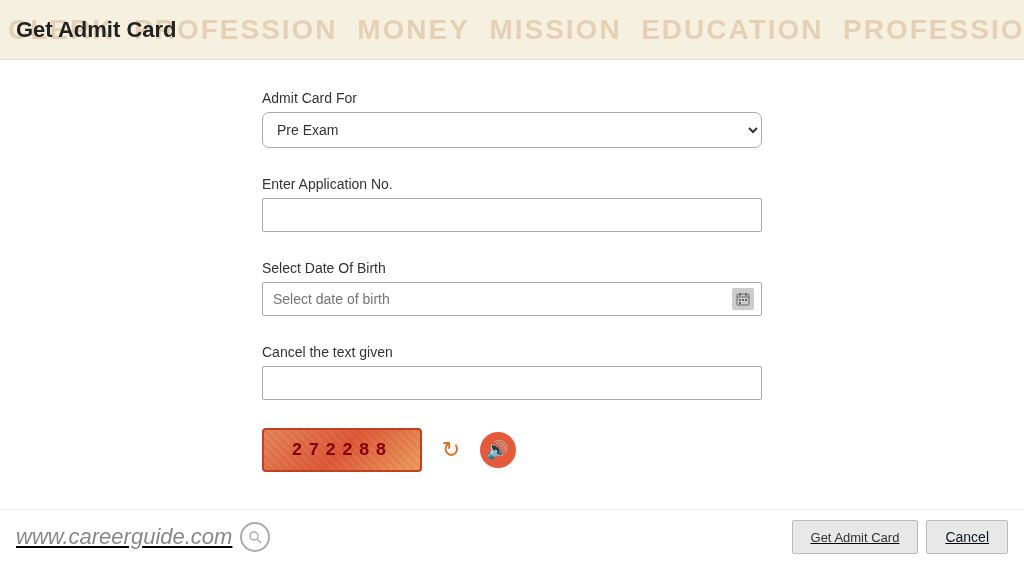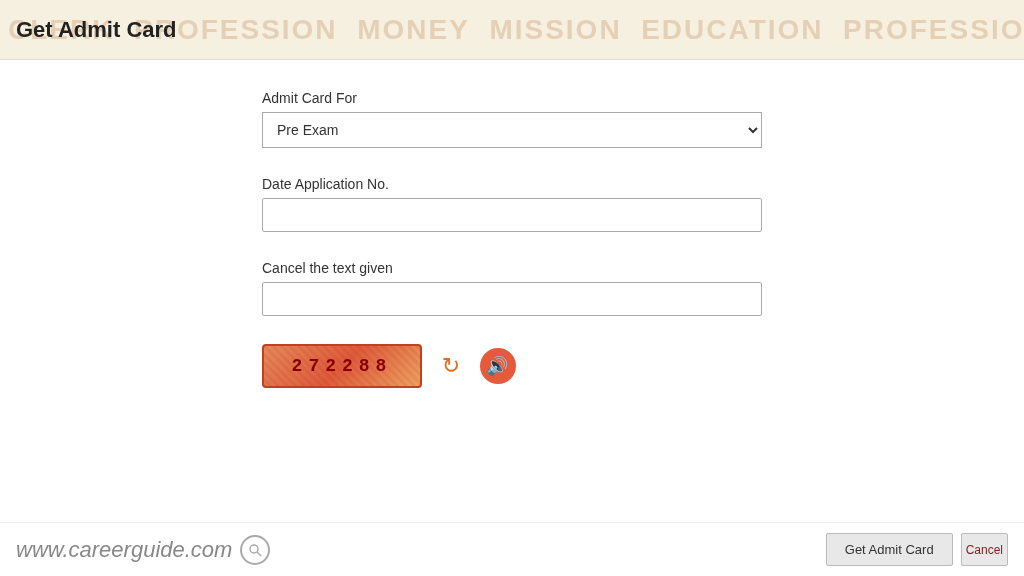--- a/index.html
+++ b/index.html
@@ -66,21 +66,21 @@
       display: block;
       font-size: 14px;
       color: #333;
       margin-bottom: 6px;
     }
 
     .form-select {
       width: 100%;
       padding: 8px 10px;
       border: 1px solid #aaa;
-      border-radius: 0;
+      border-radius: 7px;
       font-size: 14px;
       color: #333;
       background: #fff;
       appearance: auto;
       cursor: pointer;
     }
 
     .form-input {
       width: 100%;
       padding: 8px 10px;
@@ -190,26 +190,27 @@
       font-size: 18px;
     }
 
     
     .bottom-row {
       display: flex;
       justify-content: space-between;
       align-items: center;
       width: 100%;
       position: absolute;
-      bottom: 0;
+      bottom: 12px;
       left: 0;
       right: 0;
       padding: 10px 16px;
       background: #fff;
       border-top: 1px solid #eee;
+      text-decoration: underline;
     }
 
     .site-link {
       display: flex;
       align-items: center;
       gap: 8px;
       font-size: 22px;
       color: #888;
       font-style: italic;
     }
@@ -235,26 +236,26 @@
       padding: 8px 18px;
       background: #e8e8e8;
       border: 1px solid #bbb;
       border-radius: 2px;
       font-size: 13px;
       color: #333;
       cursor: pointer;
     }
 
     .btn-cancel {
-      padding: 8px 4px;
+      padding: 8px 18px;
       background: #e8e8e8;
       border: 1px solid #bbb;
       border-radius: 2px;
-      font-size: 12px;
-      color: #7f1d1d;
+      font-size: 14px;
+      color: #0f172a;
       cursor: pointer;
     }
   </style>
 </head>
 <body>
 
 <div class="header">
   <div class="header-bg-text">
     CLERK&nbsp;&nbsp;PROFESSION&nbsp;&nbsp;MONEY&nbsp;&nbsp;MISSION&nbsp;&nbsp;EDUCATION&nbsp;&nbsp;PROFESSION&nbsp;&nbsp;CLERK&nbsp;&nbsp;MONEY&nbsp;&nbsp;MISSION
   </div>
@@ -266,24 +267,42 @@
 
     <div class="form-group">
       <label class="form-label">Admit Card For</label>
       <select class="form-select">
         <option value="pre_exam" selected="">Pre Exam</option>
         <option value="main_exam">Main Exam</option>
       </select>
     </div>
 
     <div class="form-group">
-      <label class="form-label">Date Application No.</label>
+      <label class="form-label">Enter Application No.</label>
       <input type="text" class="form-input" value="" style="">
     </div>
 
+    <div class="form-group">
+      <label class="form-label">Select Date Of Birth</label>
+      <div class="date-input-wrapper">
+        <input type="text" class="date-input" placeholder="Select date of birth" style="">
+        <div class="calendar-icon">
+          <svg width="14" height="14" viewBox="0 0 14 14" fill="none">
+            <rect x="1" y="2" width="12" height="11" rx="1" stroke="#666" stroke-width="1"></rect>
+            <line x1="1" y1="5" x2="13" y2="5" stroke="#666" stroke-width="1"></line>
+            <line x1="4" y1="1" x2="4" y2="4" stroke="#666" stroke-width="1.5"></line>
+            <line x1="10" y1="1" x2="10" y2="4" stroke="#666" stroke-width="1.5"></line>
+            <rect x="3" y="7" width="2" height="2" fill="#666"></rect>
+            <rect x="6" y="7" width="2" height="2" fill="#666"></rect>
+            <rect x="9" y="7" width="2" height="2" fill="#666"></rect>
+            <rect x="3" y="10" width="2" height="2" fill="#666"></rect>
+          </svg>
+        </div>
+      </div>
+    </div>
 
     <div class="form-group">
       <label class="form-label">Cancel the text given</label>
       <input type="text" class="form-input" value="" style="">
     </div>
 
     <div class="captcha-row">
       <div class="captcha-box">272288</div>
       <button class="refresh-btn" title="Refresh captcha">
         <span>↻</span>

